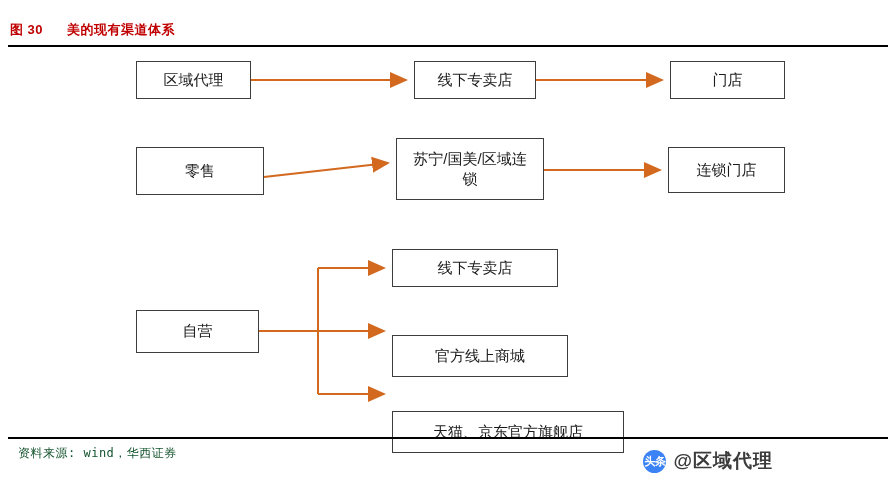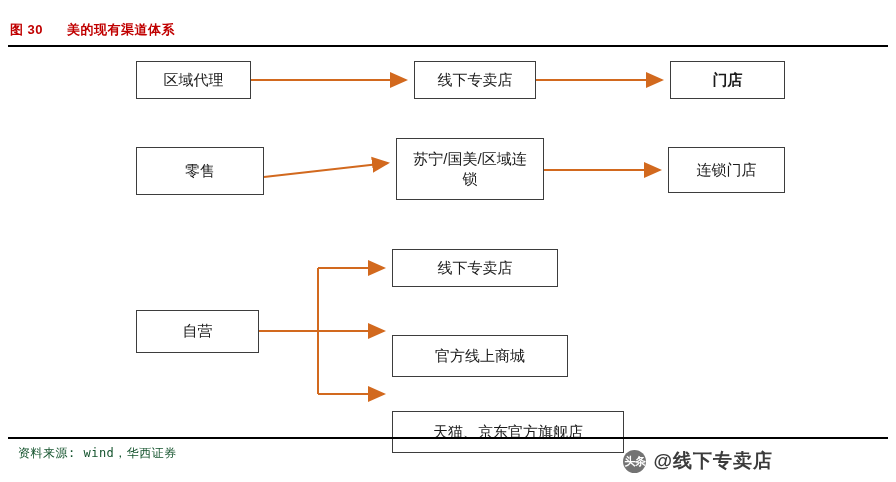--- a/index.html
+++ b/index.html
@@ -76,21 +76,21 @@
     right: 16px;
     top: 448px;
     display: flex;
     align-items: center;
     gap: 7px;
   }
   .wm-logo {
     width: 23px;
     height: 23px;
     border-radius: 50%;
-    background: #737373;
+    background: #3b82f6;
     color: #ffffff;
     font-size: 11px;
     font-weight: bold;
     display: flex;
     align-items: center;
     justify-content: center;
     letter-spacing: -0.5px;
     text-align: right;
   }
   .wm-text {
@@ -164,21 +164,21 @@
       <path d="M318,222 L318,348" stroke="#d2691e" stroke-width="2" fill="none"></path>
       <path d="M318,222 L384,222" stroke="#d2691e" stroke-width="2" fill="none" marker-end="url(#arrow)"></path>
       <path d="M318,285 L384,285" stroke="#d2691e" stroke-width="2" fill="none" marker-end="url(#arrow)"></path>
       <path d="M318,348 L384,348" stroke="#d2691e" stroke-width="2" fill="none" marker-end="url(#arrow)"></path>
     </svg>
 
     <div class="node" style="left:136px; top:15px; width:115px; height:38px;">区域代理</div>
 
     <div class="node" style="left:414px; top:15px; width:122px; height:38px;">线下专卖店</div>
 
-    <div class="node" style="left:670px; top:15px; width:115px; height:38px;font-weight:bold;">门店</div>
+    <div class="node" style="left:670px; top:15px; width:115px; height:38px;">门店</div>
 
     <div class="node" style="left:136px; top:101px; width:128px; height:48px;">零售</div>
 
     <div class="node" style="left:396px; top:92px; width:148px; height:62px;">苏宁/国美/区域连锁</div>
 
     <div class="node" style="left:392px; top:203px; width:166px; height:38px;">线下专卖店</div>
 
     <div class="node" style="left:668px; top:101px; width:117px; height:46px;">连锁门店</div>
 
     <div class="node" style="left:136px; top:264px; width:123px; height:43px;">自营</div>
@@ -188,16 +188,16 @@
     <div class="node" style="left:392px; top:321px; width:232px; height:42px;margin-top:44px;">天猫、京东官方旗舰店</div>
 
   </div>
 
   <div class="rule-bottom"></div>
 
   <div class="source">资料来源: wind，华西证券</div>
 
   <div class="watermark">
     <span class="wm-logo">头条</span>
-    <span class="wm-text">@线下专卖店</span>
+    <span class="wm-text">@区域代理</span>
   </div>
 
 </div>
 
 </body></html>

